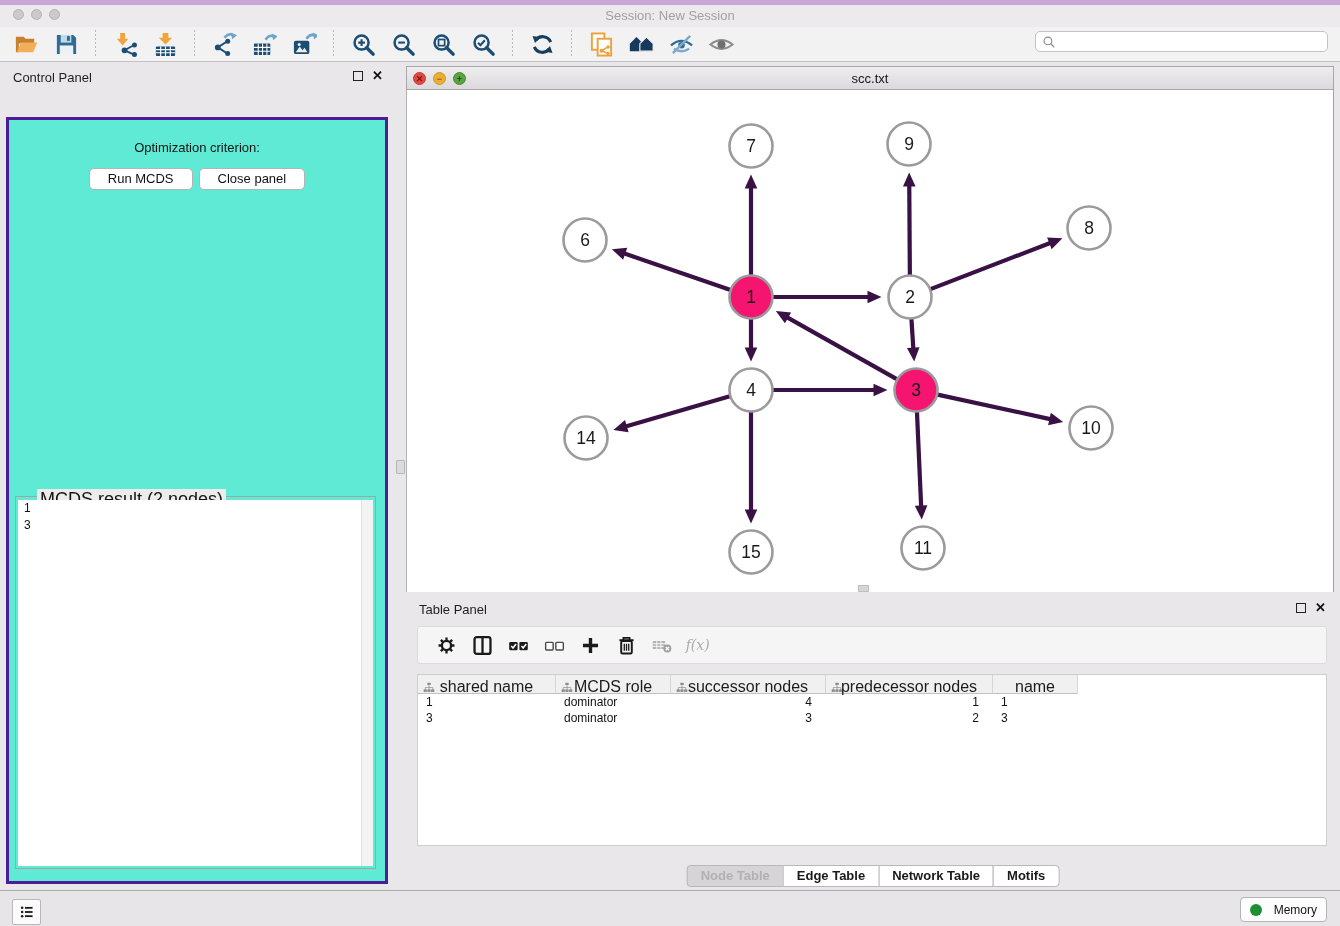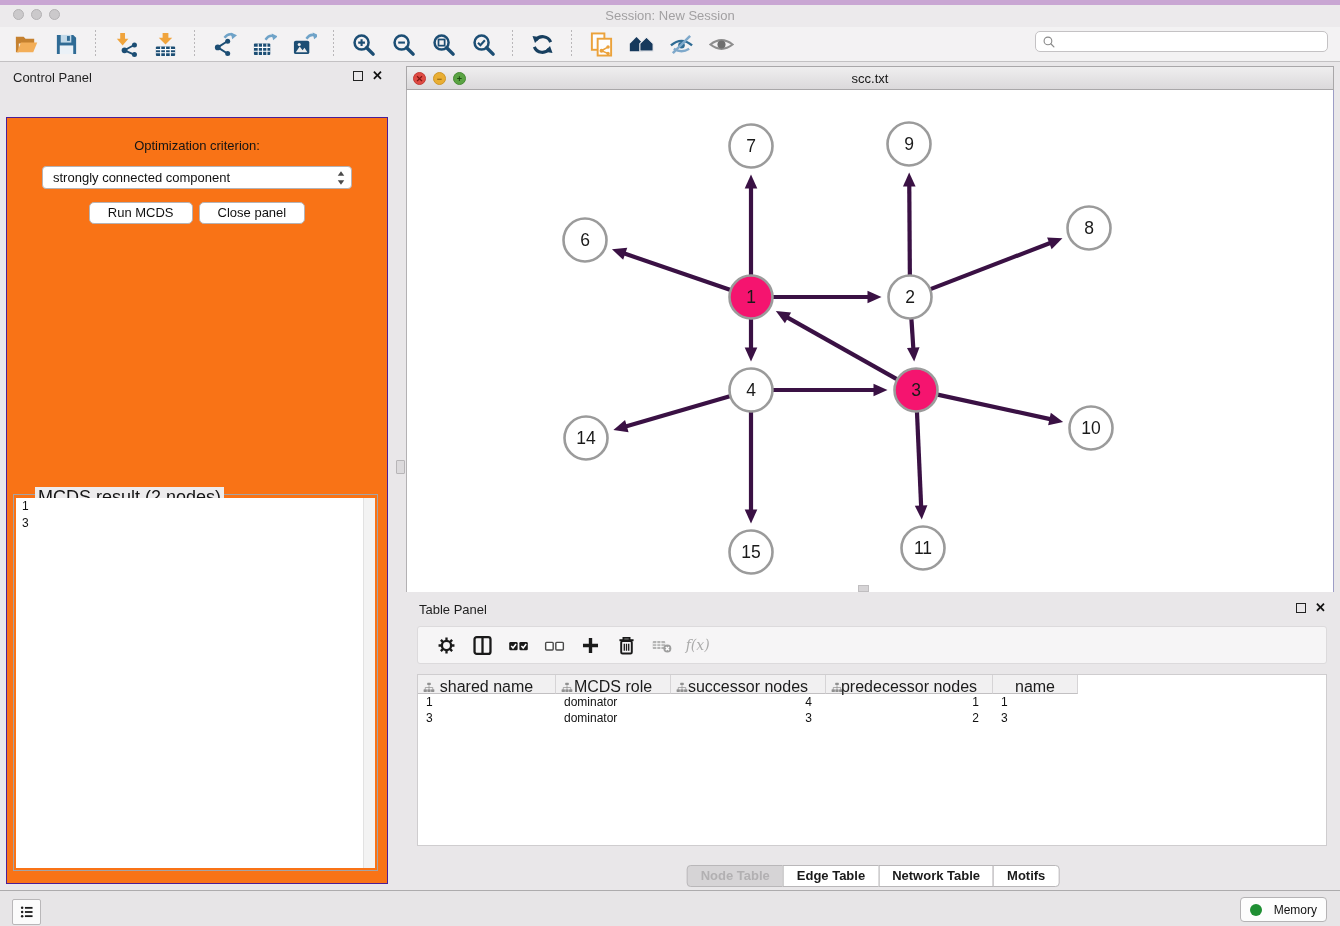--- a/index.html
+++ b/index.html
@@ -34,22 +34,22 @@
   .panel-float{position:absolute;top:9px;width:10px;height:10px;border:1.5px solid #222;box-sizing:border-box;}
   .panel-close{position:absolute;top:6px;font-size:13px;font-weight:bold;color:#111;line-height:16px;}
   #cp-float{right:30px;} #cp-close{right:10px;}
   .seg-tabs{position:absolute;display:flex;}
   .seg-tab{height:20px;line-height:20px;padding:0 13px;background:#FFFFFF;border:1px solid #B9B7B9;
     margin-left:-1px;font-size:13px;font-weight:bold;color:#1A1A1A;}
   .seg-tab:first-child{border-radius:4px 0 0 4px;margin-left:0;}
   .seg-tab:last-child{border-radius:0 4px 4px 0;}
   .seg-tab.selected{background:#D6D4D6;color:#B2B0B2;}
   #cp-tabs{top:33px;left:50%;transform:translateX(-50%);}
-  #cp-content{position:absolute;left:6px;right:5px;top:55px;bottom:6px;background:#f97316;
-    border:1px solid #4c1d95;box-sizing:border-box;}
+  #cp-content{position:absolute;left:6px;right:5px;top:55px;bottom:6px;background:#5eead4;
+    border:3px solid #4c1d95;box-sizing:border-box;}
   #opt-label{margin-top:20px;text-align:center;font-size:13px;color:#141414;}
   #criterion-select{position:relative;margin:13px auto 0 auto;width:310px;height:23px;background:#FFFFFF;
     border:1px solid #B5B3B5;border-radius:4px;box-sizing:border-box;font-size:13px;color:#111;
     display:flex;align-items:center;padding-left:10px;}
   #criterion-chevrons{position:absolute;right:4px;top:2px;}
   #cp-buttons{display:flex;justify-content:center;margin-top:13px;gap:6px;}
   .cp-btn{height:22px;background:#FFFFFF;border:1px solid #B5B3B5;border-radius:5px;
     font-size:13px;color:#111;padding:0 18px;line-height:20px;font-family:"Liberation Sans",sans-serif;}
   #mcds-groupbox{position:absolute;left:6px;right:9px;top:376px;bottom:12px;border:1px solid #A5A3A5;}
   #mcds-legend{position:absolute;left:21px;top:-8px;background:#EDECED;padding:0 3px;font-size:18px;color:#141414;}
@@ -268,29 +268,20 @@
 </div>
 
 <div id="control-panel">
   <div class="panel-header">
     <span class="panel-title">Control Panel</span>
     <span class="panel-float" id="cp-float"></span>
     <span class="panel-close" id="cp-close">✕</span>
   </div>
   <div id="cp-content">
     <div id="opt-label">Optimization criterion:</div>
-    <div id="criterion-select">
-      <span>strongly connected component</span>
-      <span id="criterion-chevrons">
-        <svg width="12" height="18" viewBox="0 0 12 20">
-            <path d="M6 2.5L9.6 7.5H2.4z" fill="#4A4A4A"></path>
-            <path d="M6 17.5L2.4 12.5h7.2z" fill="#4A4A4A"></path>
-          </svg>
-      </span>
-    </div>
     <div id="cp-buttons">
       <button class="cp-btn">Run MCDS</button>
       <button class="cp-btn">Close panel</button>
     </div>
     <div id="mcds-groupbox">
       <span id="mcds-legend">MCDS result (2 nodes)</span>
       <div id="mcds-list">
         <div id="mcds-scroll"></div>
       <div class="mcds-item">1</div>
           <div class="mcds-item">3</div>

